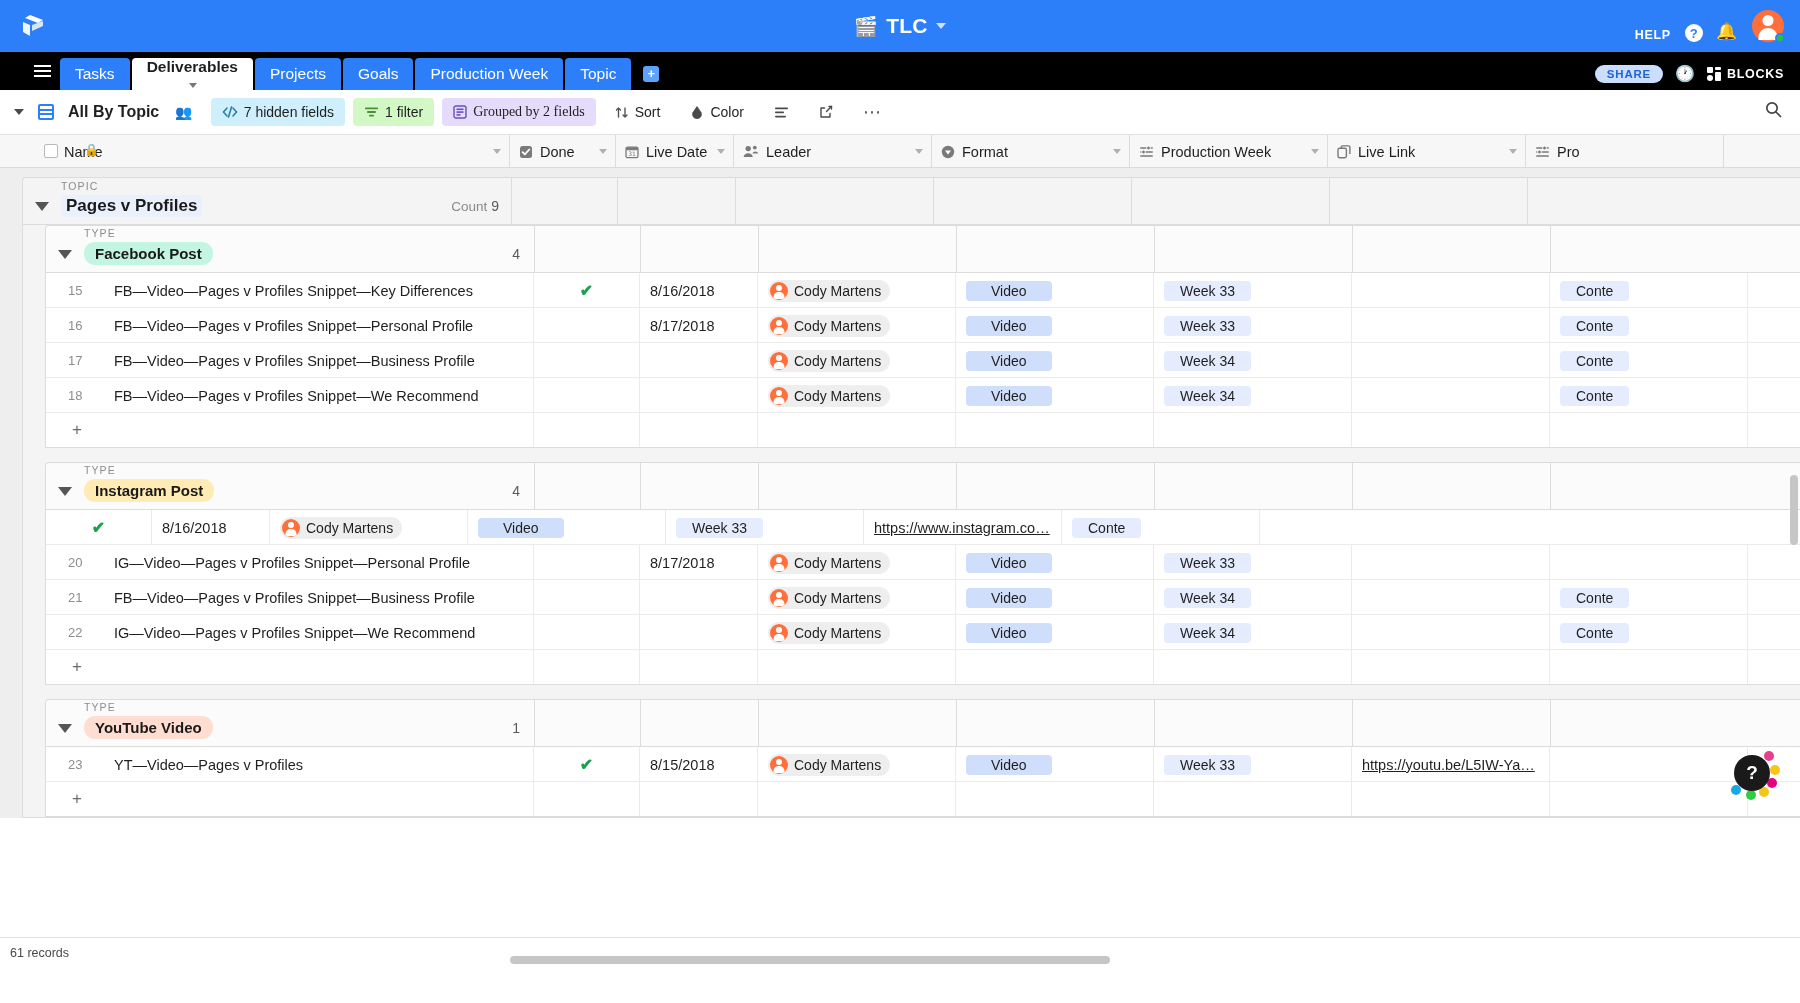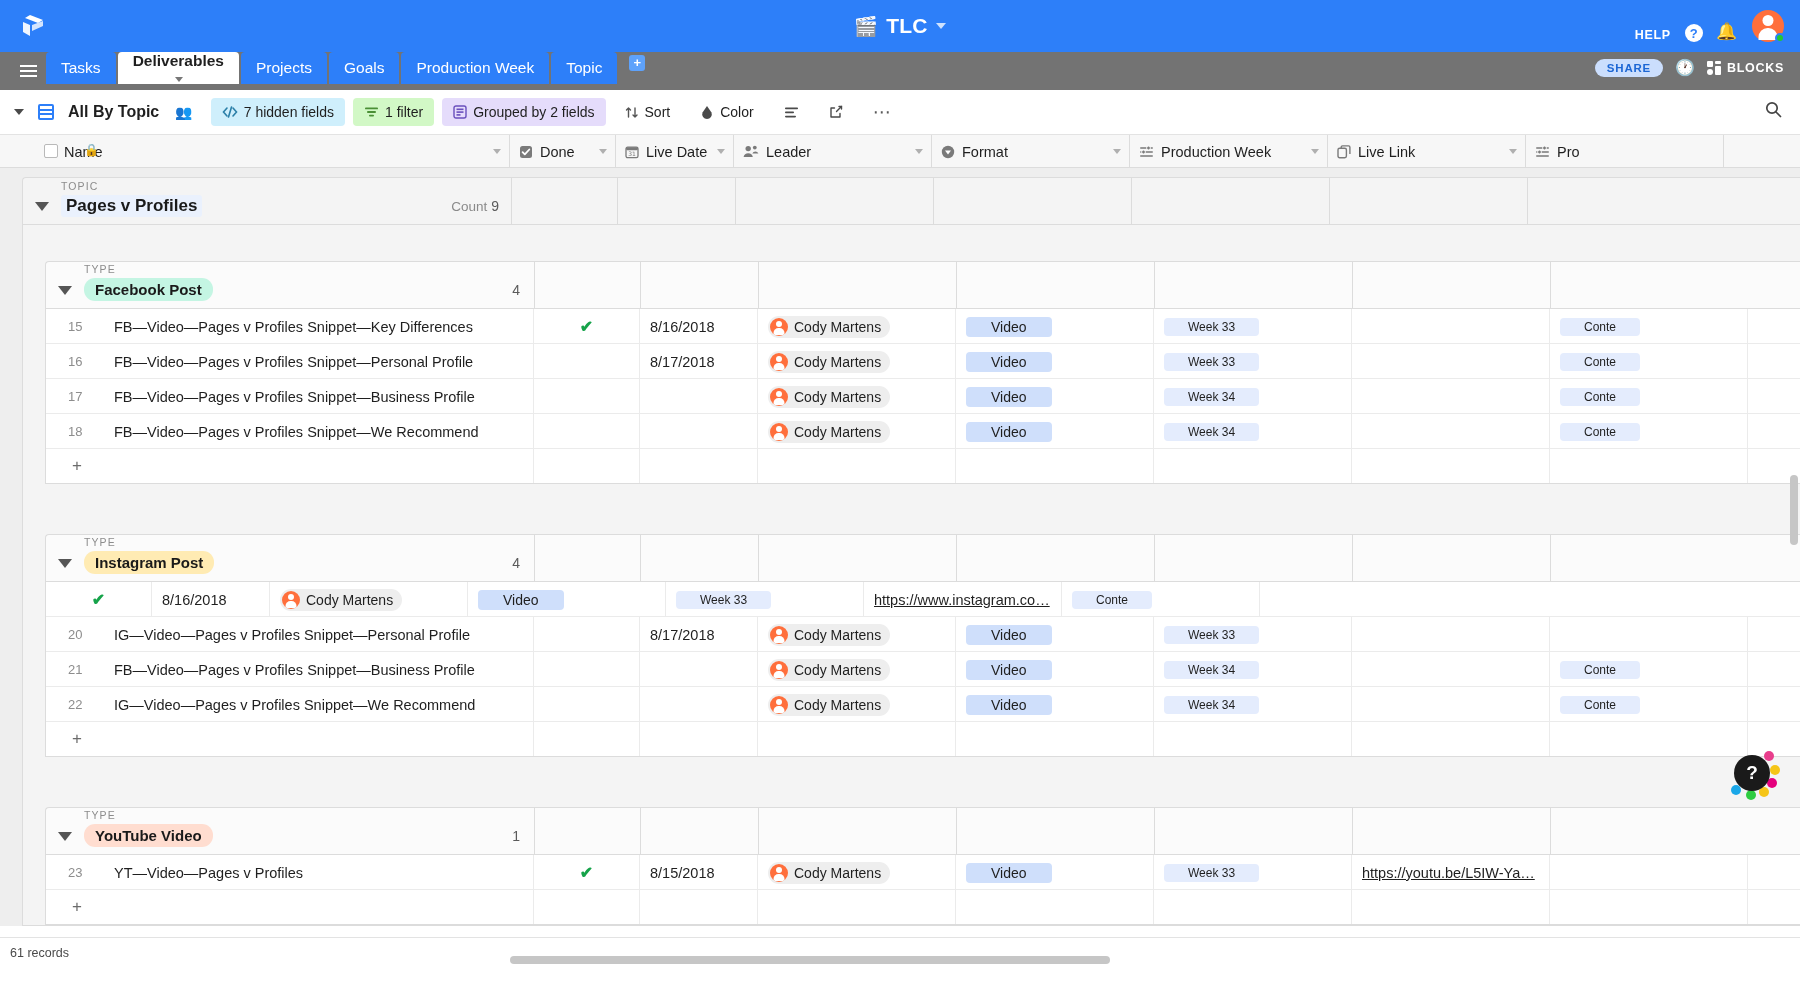--- a/index.html
+++ b/index.html
@@ -36,22 +36,22 @@
   .avatar {
     width: 32px; height: 32px; border-radius: 50%; background: #ff6f3c;
     display: flex; align-items: flex-end; justify-content: center; overflow: hidden;
   }
   .avatar::before { content:""; position:absolute; top:5px; left:50%; transform:translateX(-50%); width:11px;height:11px;border-radius:50%;background:#fff;}
   .avatar::after { content:""; position:absolute; bottom:2px; left:50%; transform:translateX(-50%); width:19px;height:12px;border-radius:9px 9px 0 0;background:#fff;}
   .presence { position:absolute; right:-1px; bottom:-1px; width:10px;height:10px;border-radius:50%;background:#20c933;border:2px solid #2d7ff9;}
 
   
   .tabbar {
-    height: 38px; background: #737373; display: flex; 
-    position: relative; padding-left: 10px;
+    height: 38px; background: #000000; display: flex; align-items: flex-end;
+    position: relative; padding-left: 24px;
   }
   .hamburger { width: 36px; height: 38px; display:flex;align-items:center;justify-content:center; cursor:pointer;}
   .hamburger span { display:block; width:17px; height:2px; background:#fff; box-shadow: 0 -5px 0 #fff, 0 5px 0 #fff; }
   .tab {
     height: 32px; display: flex; align-items: center; gap: 5px;
     padding: 0 15px; margin-right: 2px; border-radius: 4px 4px 0 0;
     color: #fff; font-size: 15.5px; cursor: pointer; background: #2d7ff9; white-space: nowrap;
   }
   .tab.active { background: #fff; color: #1f1f1f; font-weight: 700; flex-direction: column; }
   .tab .tcaret { width:0;height:0;border-left:4px solid transparent;border-right:4px solid transparent;border-top:5px solid #777; margin-left:2px; margin-top:2px;}
@@ -77,21 +77,21 @@
   .grid-ic { width:16px;height:16px;border:2px solid #2d7ff9;border-radius:2px; position:relative; flex:none;}
   .grid-ic::before{content:"";position:absolute;left:0;right:0;top:3px;height:2px;background:#2d7ff9;box-shadow:0 4px 0 #2d7ff9;}
   .view-name { font-size: 16px; font-weight: 700; color:#1f1f1f; margin: 0 8px 0 6px; cursor:pointer;}
   .people-ic { color:#a0a0a0; font-size:14px; margin-right:10px;}
   .pill {
     display:flex; align-items:center; gap:6px; height:28px; padding:0 11px;
     border-radius:4px; font-size:14px; color:#1f1f1f; cursor:pointer; white-space:nowrap;
   }
   .pill.blue { background:#cfeffc; }
   .pill.green { background:#d2f8c6; }
-  .pill.purple { background:#e5dcfb; }
+  .pill.purple { background:#e5dcfb;font-family:Liberation Serif, serif; }
   .pill.plain { background:transparent; }
   .pill .ic { font-size:14px; color:#585858; display:flex; align-items:center;}
   .tb-spacer { flex:1; }
   .search-ic { color:#555; font-size:17px; cursor:pointer; padding-right:4px;}
 
   
   .grid-wrap { position: relative; height: 832px; overflow: hidden; background:#fff;}
   .head-row {
     display: flex; height: 33px; background: #f7f7f7;
     border-bottom: 1px solid #dcdcdc; position: relative; z-index: 5;
@@ -128,21 +128,21 @@
   }
   .grp-labelcol { margin-left: 12px; display:flex; flex-direction:column; gap:3px;}
   .grp-kicker { font-size:10.5px; letter-spacing:1.1px; color:#8c8c8c; font-weight:400;}
   .grp-title-topic { font-size:17px; font-weight:700; color:#1a1a1a; background:#eaf1fd; display:inline-block; padding:1px 5px; border-radius:3px;}
   .tagchip { font-size:15px; font-weight:700; color:#1a1a1a; padding:3px 11px; border-radius:11px; display:inline-block;}
   .grp-count { position:absolute; font-size:14px; color:#5a5a5a; }
   .count-word { color:#8a8a8a; font-size:13.5px;margin-left:40px;}
   .grp-cells { display:flex; flex:none; }
   .grp-cell { border-left:1px solid #dcdcdc; flex:none; height:47px;}
 
-  .sub-outer { padding-left: 22px; background:#f4f4f4;margin-top:36px;}
+  .sub-outer { padding-left: 22px; background:#f4f4f4;}
   .sub-card { background:#fbfbfb; border:1px solid #dcdcdc; border-right:none; border-radius:4px 0 0 0; }
 
   .row { display:flex; height:35px; border-bottom:1px solid #ebebeb; background:#fff; }
   .cell { border-right:1px solid #ebebeb; display:flex; align-items:center; padding:0 10px; font-size:14.5px; color:#1f1f1f; flex:none; height:35px; overflow:hidden; white-space:nowrap;}
   .c-name { width:488px; padding-left:0;gap:10px; }
   .rownum { width:58px; padding-left:22px; font-size:13px; color:#8d8d8d; flex:none; display:flex; align-items:center;}
   .nametext { font-size:14.5px; color:#1f1f1f; overflow:hidden; text-overflow:ellipsis;}
   .c-done { width:106px; justify-content:center; }
   .check { color:#16a34a; font-size:16px; font-weight:700;}
   .c-date { width:118px; }
@@ -153,21 +153,21 @@
   .c-pro { width:198px; }
   .collab {
     display:flex; align-items:center; gap:6px; background:#eeeeee; border-radius:11px;
     padding:2px 9px 2px 2px;
   }
   .collab .ava { width:18px;height:18px;border-radius:50%;background:#ff6f3c;position:relative;flex:none;overflow:hidden;}
   .collab .ava::before{content:"";position:absolute;top:3px;left:50%;transform:translateX(-50%);width:6px;height:6px;border-radius:50%;background:#fff;}
   .collab .ava::after{content:"";position:absolute;bottom:1px;left:50%;transform:translateX(-50%);width:11px;height:7px;border-radius:5px 5px 0 0;background:#fff;}
   .collab span { font-size:14px; }
   .bluechip { background:#cfdffb; color:#1f1f1f; font-size:14px; border-radius:4px; padding:2px 25px; }
-  .wkchip { background:#e4ecfd; color:#1f1f1f; font-size:12px; border-radius:4px; padding:2px 24px;}
+  .wkchip { background:#e4ecfd; color:#1f1f1f; font-size:14px; border-radius:4px; padding:2px 16px;}
   .linktext { text-decoration:underline; font-size:14.5px; color:#1f1f1f; overflow:hidden; text-overflow:ellipsis; white-space:nowrap;}
   .addrow { display:flex; height:34px; background:#fff; align-items:center;}
   .addrow .plus { width:58px; padding-left:26px; color:#6b6b6b; font-size:17px; flex:none;}
   .addrow .fill { border-right:1px solid #ebebeb; height:34px; flex:none;}
   .gap-band-inner { height:14px; background:#f4f4f4; margin-left:22px;}
 
   
   .footer {
     position:absolute; bottom:0; left:0; right:0; height:30px; background:#fff;
     border-top:1px solid #e3e3e3; display:flex; align-items:center; padding-left:10px;

